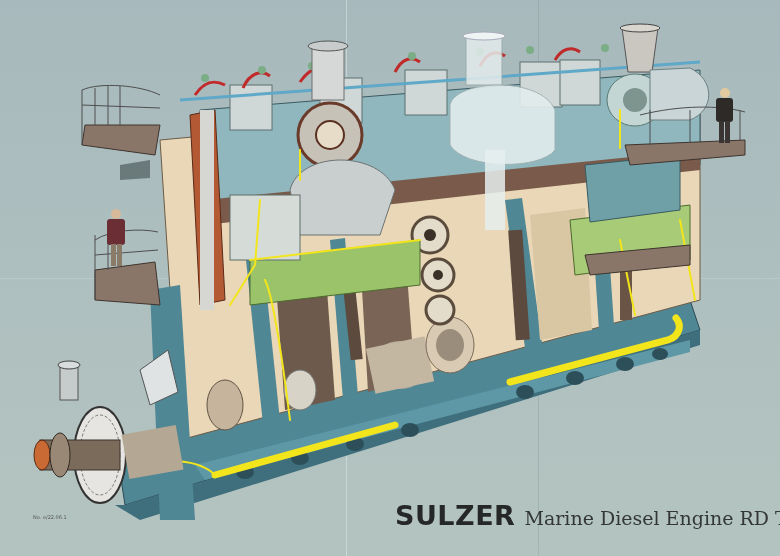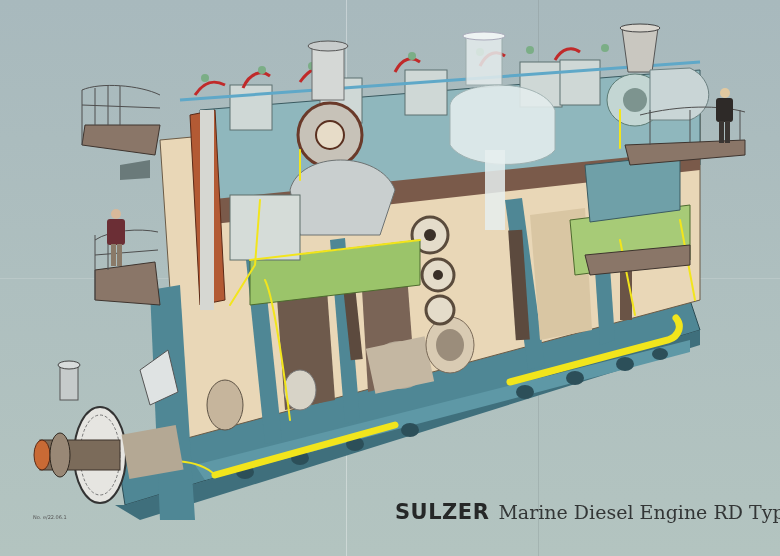--- a/index.html
+++ b/index.html
@@ -5,21 +5,21 @@
     html, body { margin:0; padding:0; }
     body { width:780px; height:556px; overflow:hidden; background:#a9bcbd; font-family:"DejaVu Serif", serif; }
     .poster { position:relative; width:780px; height:556px;
       background: linear-gradient(180deg,#a8b9bd 0%, #aebfbf 50%, #b3c4c0 100%); }
     .fold { position:absolute; top:0; bottom:0; width:1px; background:rgba(255,255,255,0.35); }
     .fold.v1 { left:346px; }
     .fold.v2 { left:538px; background:rgba(120,130,130,0.25); }
     .fold.h1 { left:0; right:0; top:278px; height:1px; width:auto; background:rgba(255,255,255,0.15); }
     svg.art { position:absolute; left:0; top:0; }
     .caption { position:absolute; left:395px; top:500px; white-space:nowrap; color:#2c2f2f; }
-    .brand { font-family:"DejaVu Sans", sans-serif; font-weight:bold; font-size:21px; letter-spacing:0.5px; color:#262828; }
+    .brand { font-family:"DejaVu Sans", sans-serif; font-weight:bold; font-size:27px; letter-spacing:0.5px; color:#262828; }
     .title { font-family:"DejaVu Serif", serif; font-size:19px; color:#333636; margin-left:4px; }
     .refno { position:absolute; left:33px; top:514px; font-family:"DejaVu Sans", sans-serif; font-size:5px; color:#555; }
   </style>
 </head>
 <body>
 
 <div class="poster">
   <div class="fold v1"></div>
   <div class="fold v2"></div>
   <div class="fold h1"></div>

